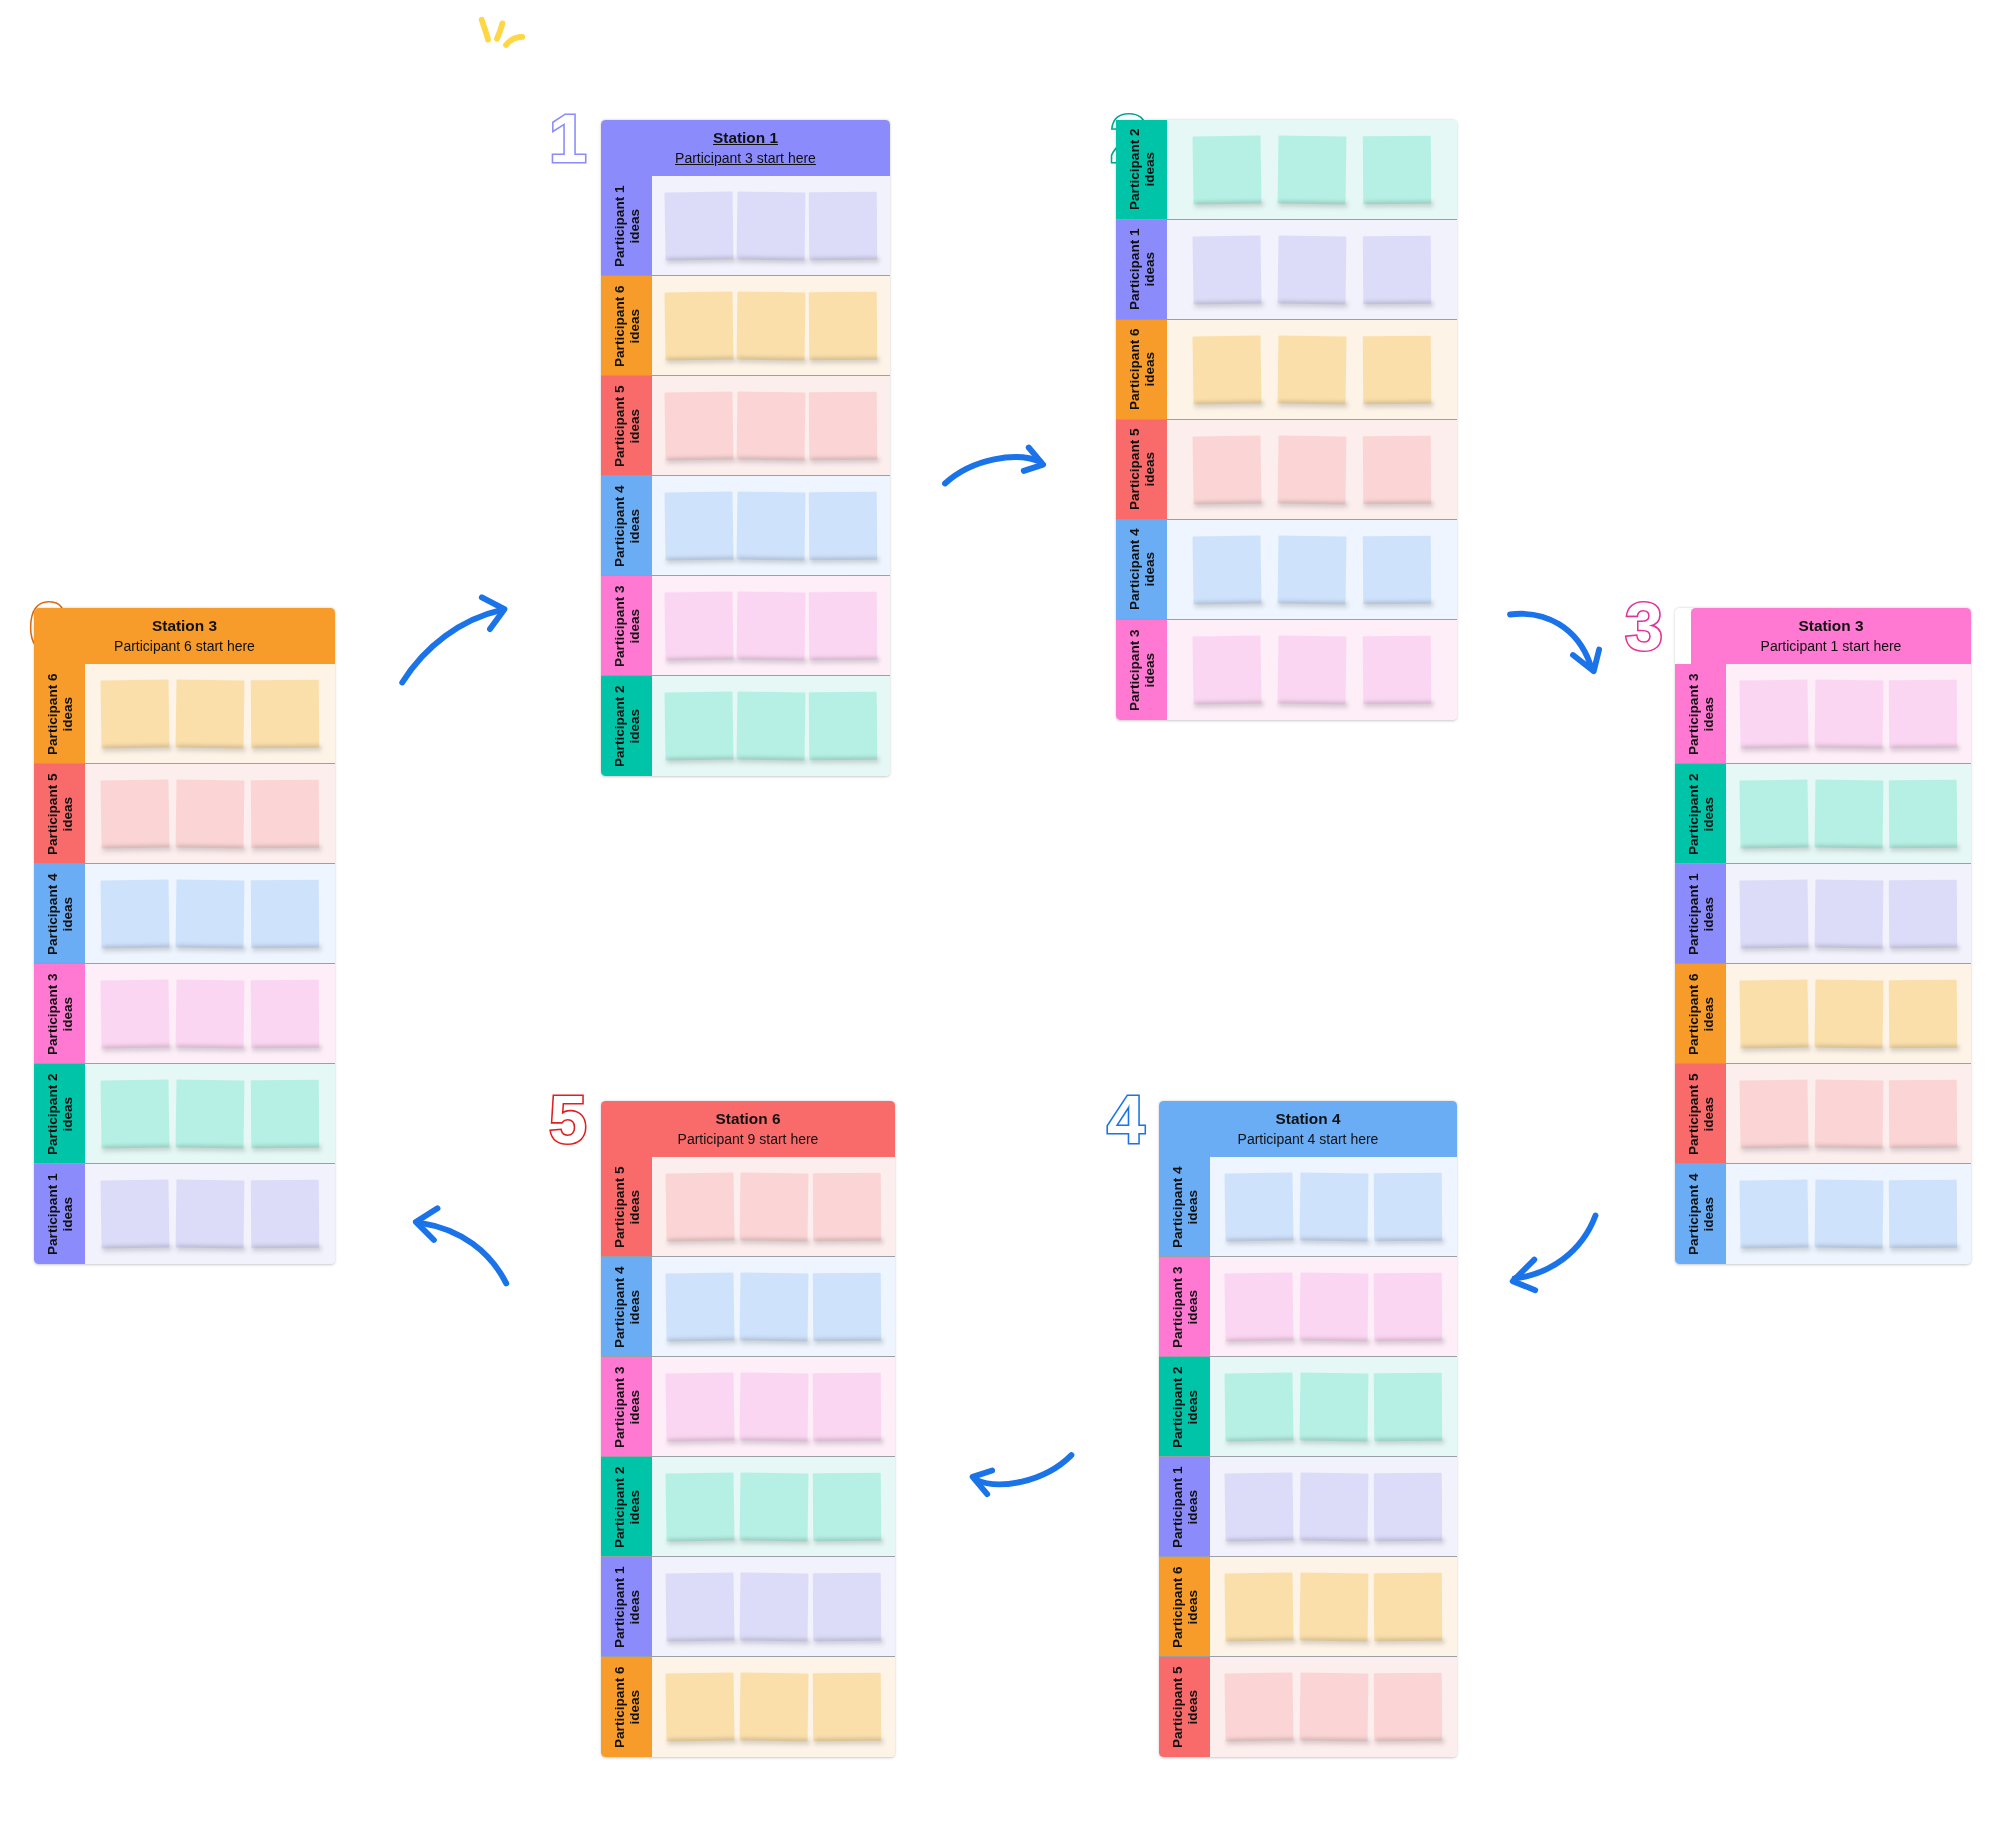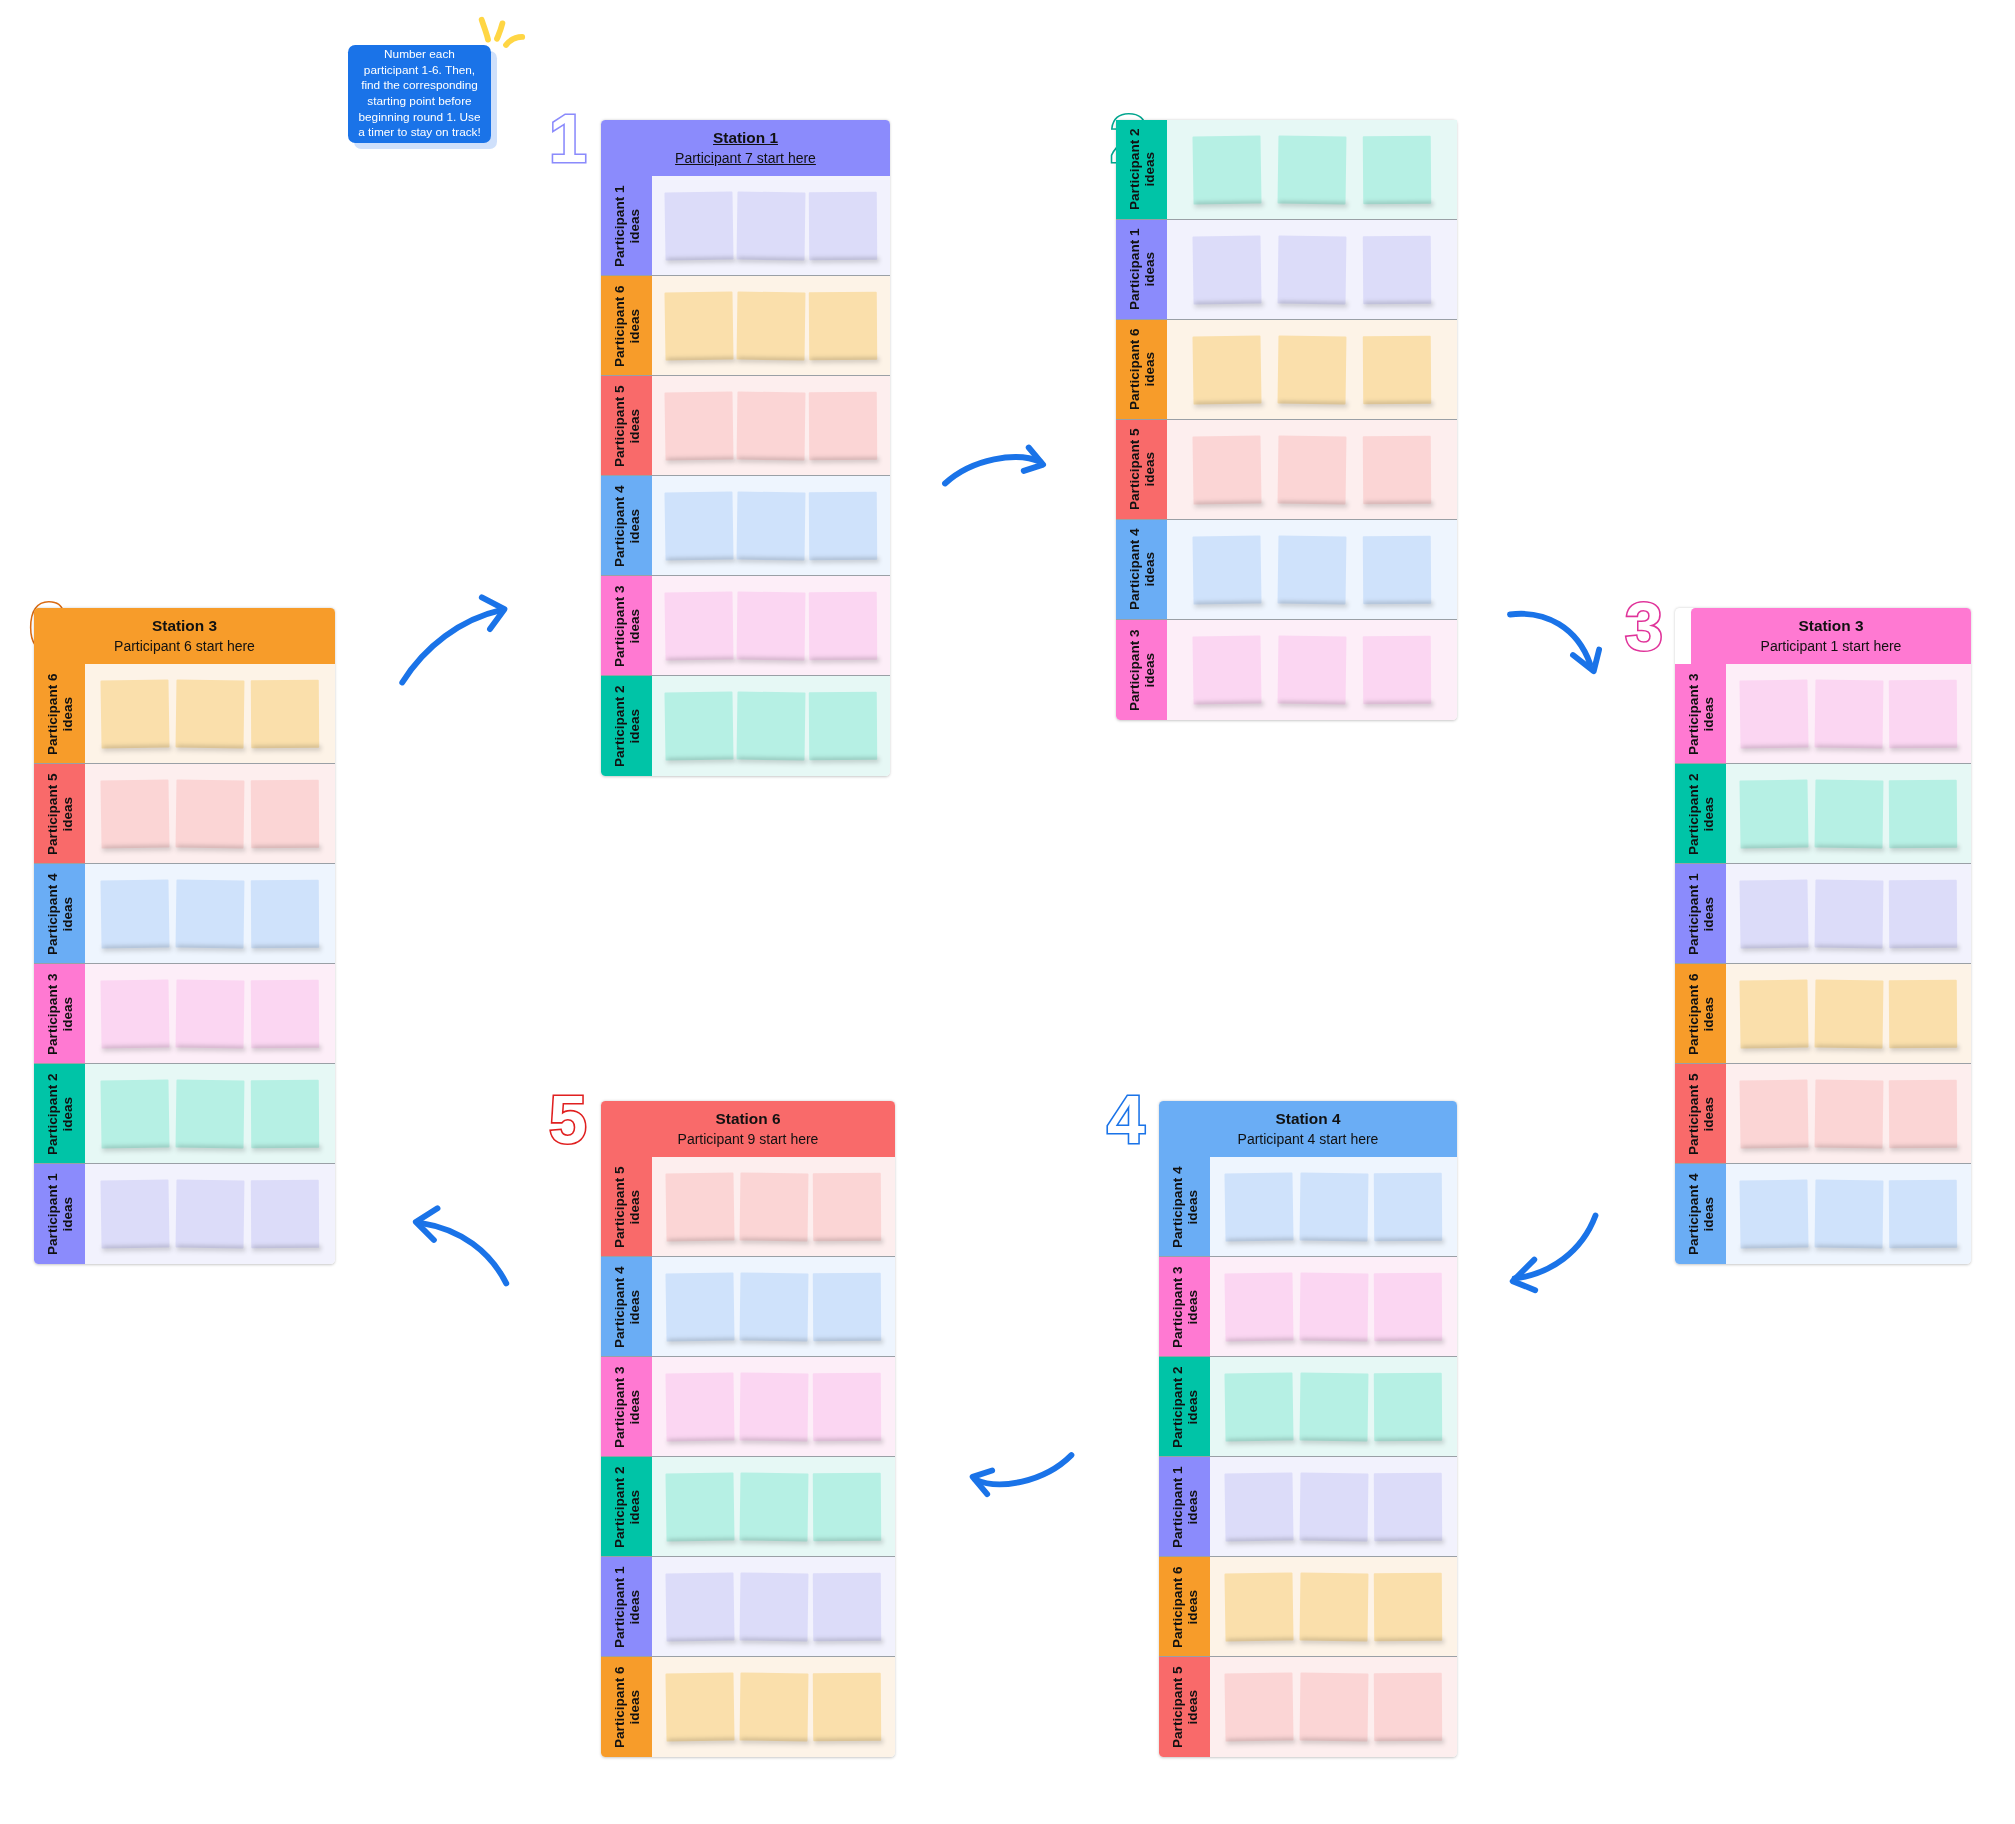--- a/index.html
+++ b/index.html
@@ -132,33 +132,27 @@
 <div id="canvas">
 
   <svg class="sparkle" viewBox="0 0 140 120">
     <g stroke="#ffd644" stroke-width="13" stroke-linecap="round" fill="none">
       <path d="M26 24 C34 48, 38 58, 40 68"></path>
       <path d="M72 32 C68 48, 64 56, 60 66"></path>
       <path d="M116 62 C100 62, 88 70, 80 80"></path>
     </g>
   </svg>
 
-  <div class="note-wrap">
-    <div class="note-shadow"></div>
-    <div class="note-card">
-      <div class="note-text">Number each participant 1-6. Then, find the corresponding starting point before beginning round 1. Use a timer to stay on track!</div>
-    </div>
-  </div>
 
   <div id="stations-layer">
       <div class="station-num" style="left: 549px; top: 104px; --num-color: #8b8bfc;"><span style="--num-color: #8b8bfc; -webkit-text-stroke: 3.2px rgb(139, 139, 252); color: rgb(255, 255, 255);">1</span></div>
       <div class="board" style="left: 601px; top: 120px; width: 289px;">
         <div class="board-header" style="background: rgb(139, 139, 252); text-decoration: underline;">
           <div class="title">Station 1</div>
-          <div class="sub">Participant 7 start here</div>
+          <div class="sub">Participant 3 start here</div>
         </div>
         <div class="board-body">
           <div class="row" style="height: 100px; background: rgb(242, 242, 253);">
             <div class="row-label" style="background: rgb(139, 139, 252);">
               <div class="vtext">
                 <div>Participant 1</div>
                 <div>ideas</div>
               </div>
             </div>
             <div class="row-cells">

